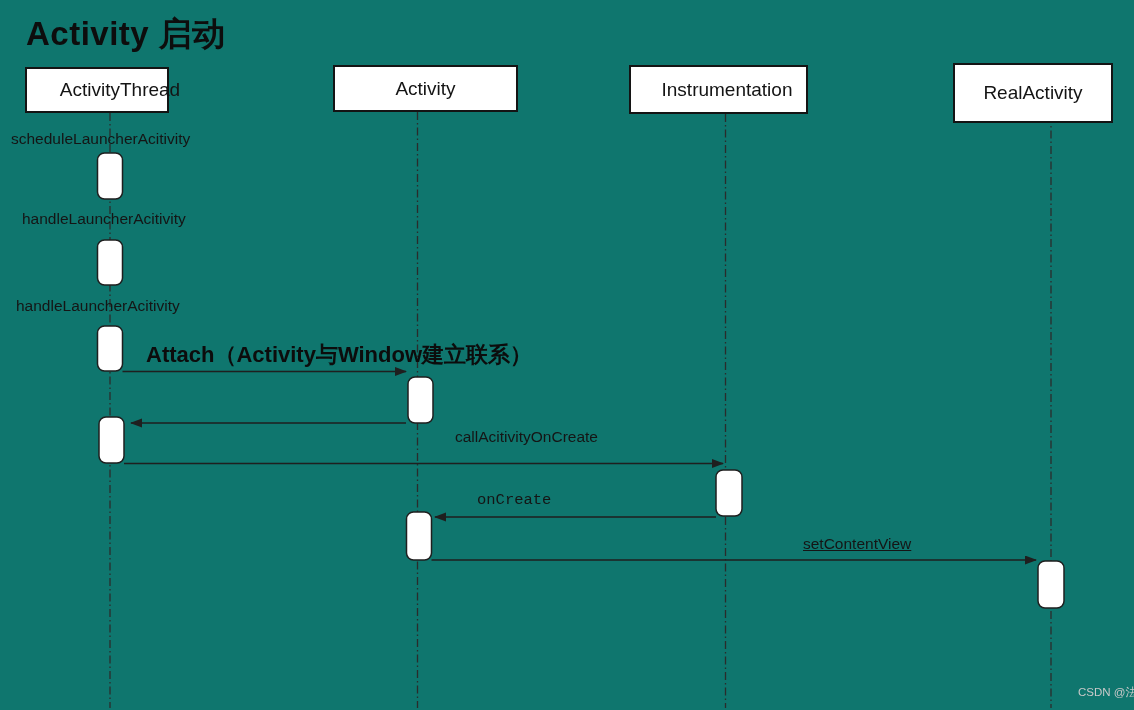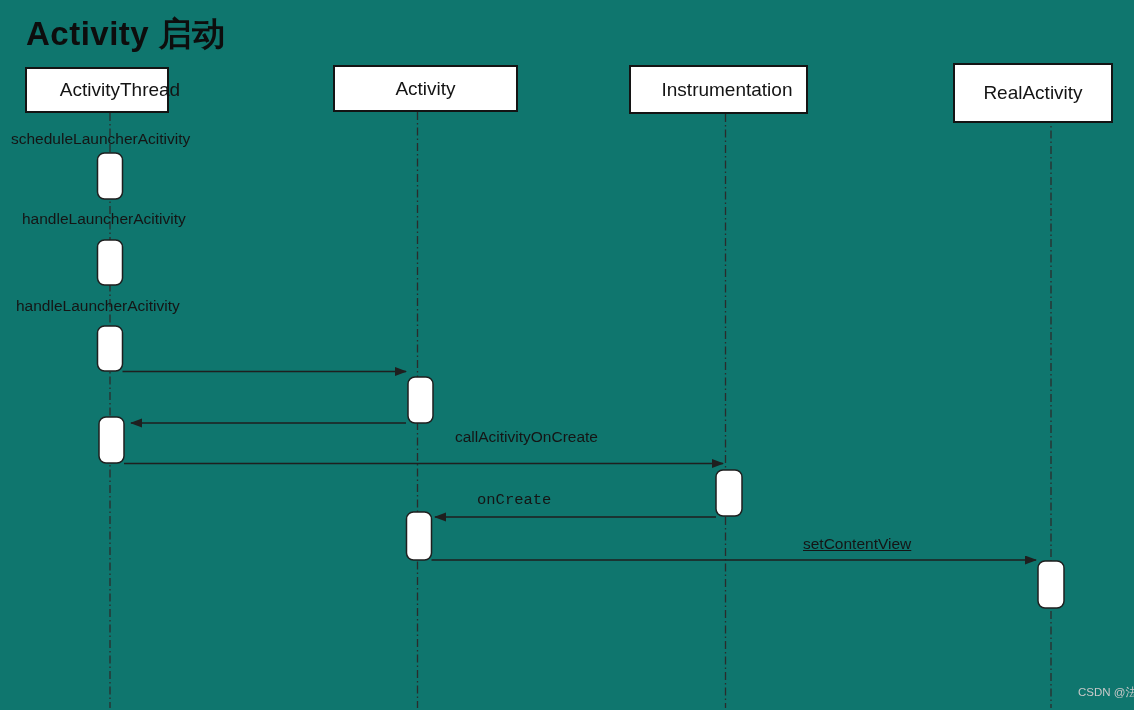--- a/index.html
+++ b/index.html
@@ -104,19 +104,20 @@
   <div class="participant" style="left:629px; top:65px; width:179px; height:49px;padding-left:17px;">
     <span>Instrumentation</span>
   </div>
   <div class="participant" style="left:953px; top:63px; width:160px; height:60px;">
     <span>RealActivity</span>
   </div>
 
   <div class="msg-label" style="left:11px; top:130px;">scheduleLauncherAcitivity</div>
   <div class="msg-label" style="left:22px; top:210px;">handleLauncherAcitivity</div>
   <div class="msg-label" style="left:16px; top:297px;">handleLauncherAcitivity</div>
+  <div class="msg-label big" style="left:146px; top:340px;">Attach（Activity与Window建立联系）</div>
   <div class="msg-label" style="left:455px; top:428px;">callAcitivityOnCreate</div>
   <div class="msg-label" style="left:477px; top:491px;font-family:Liberation Mono, monospace;">onCreate</div>
   <div class="msg-label" style="left:803px; top:535px;text-decoration:underline;">setContentView</div>
 
   <div class="watermark">CSDN @法迪</div>
 
 </div>
 
 </body></html>

